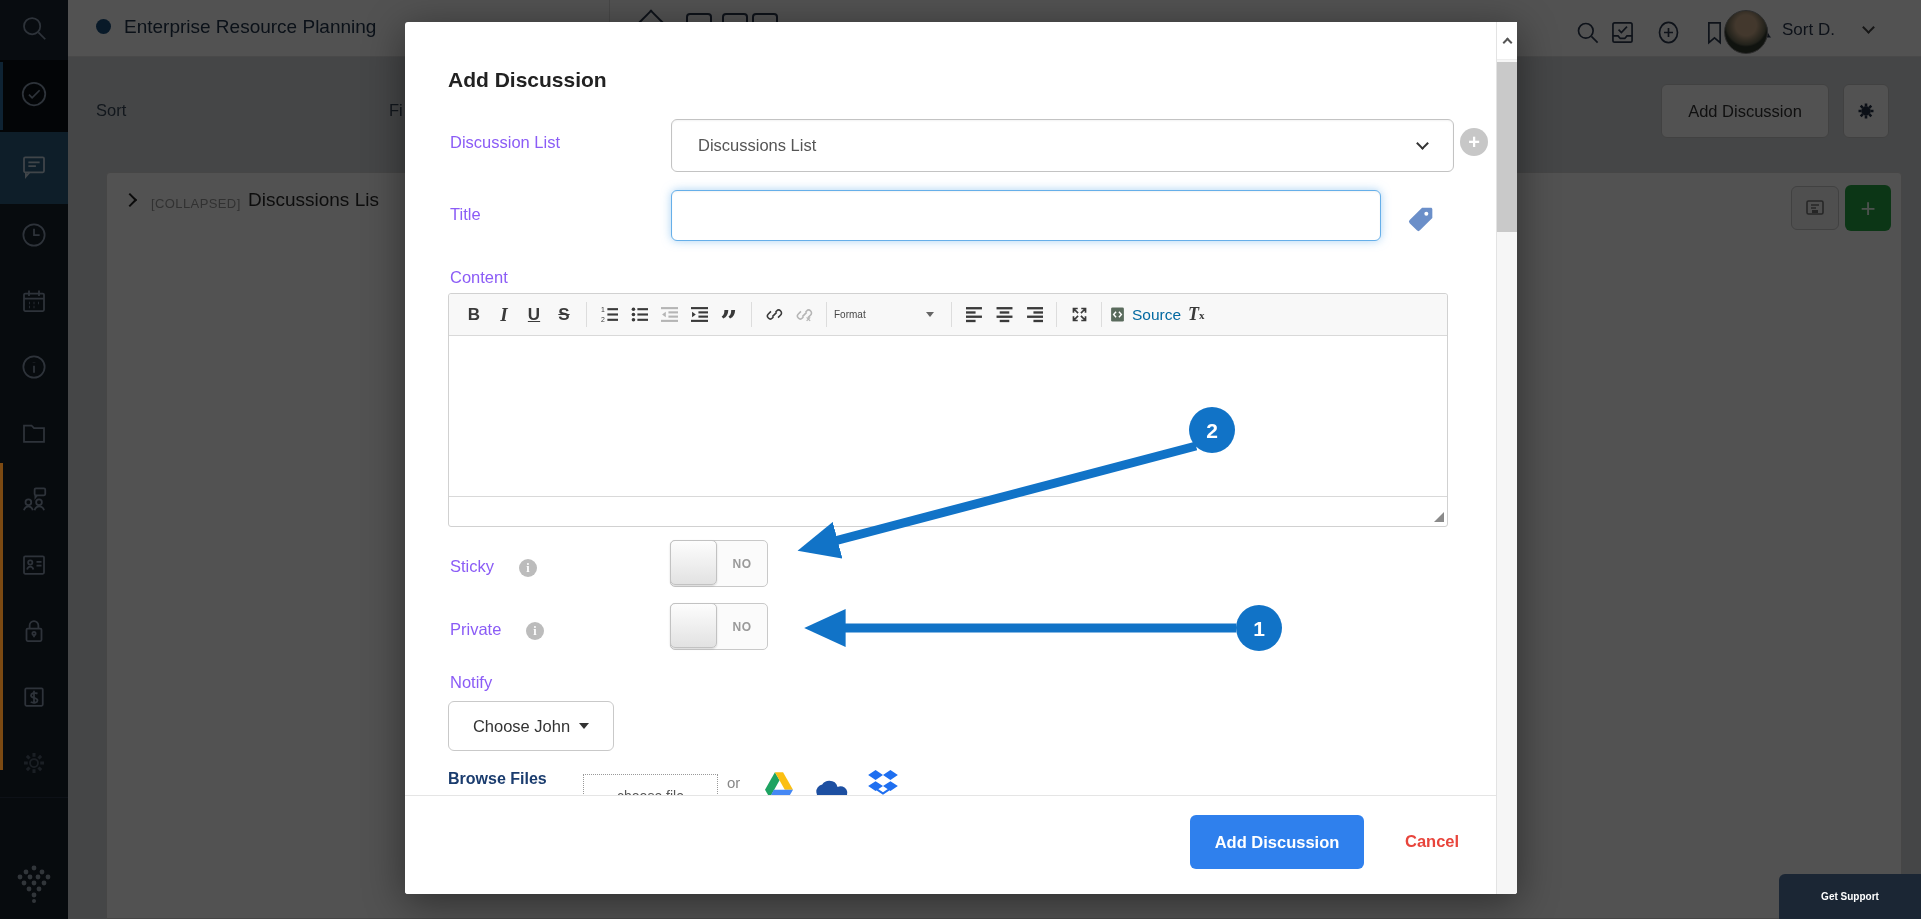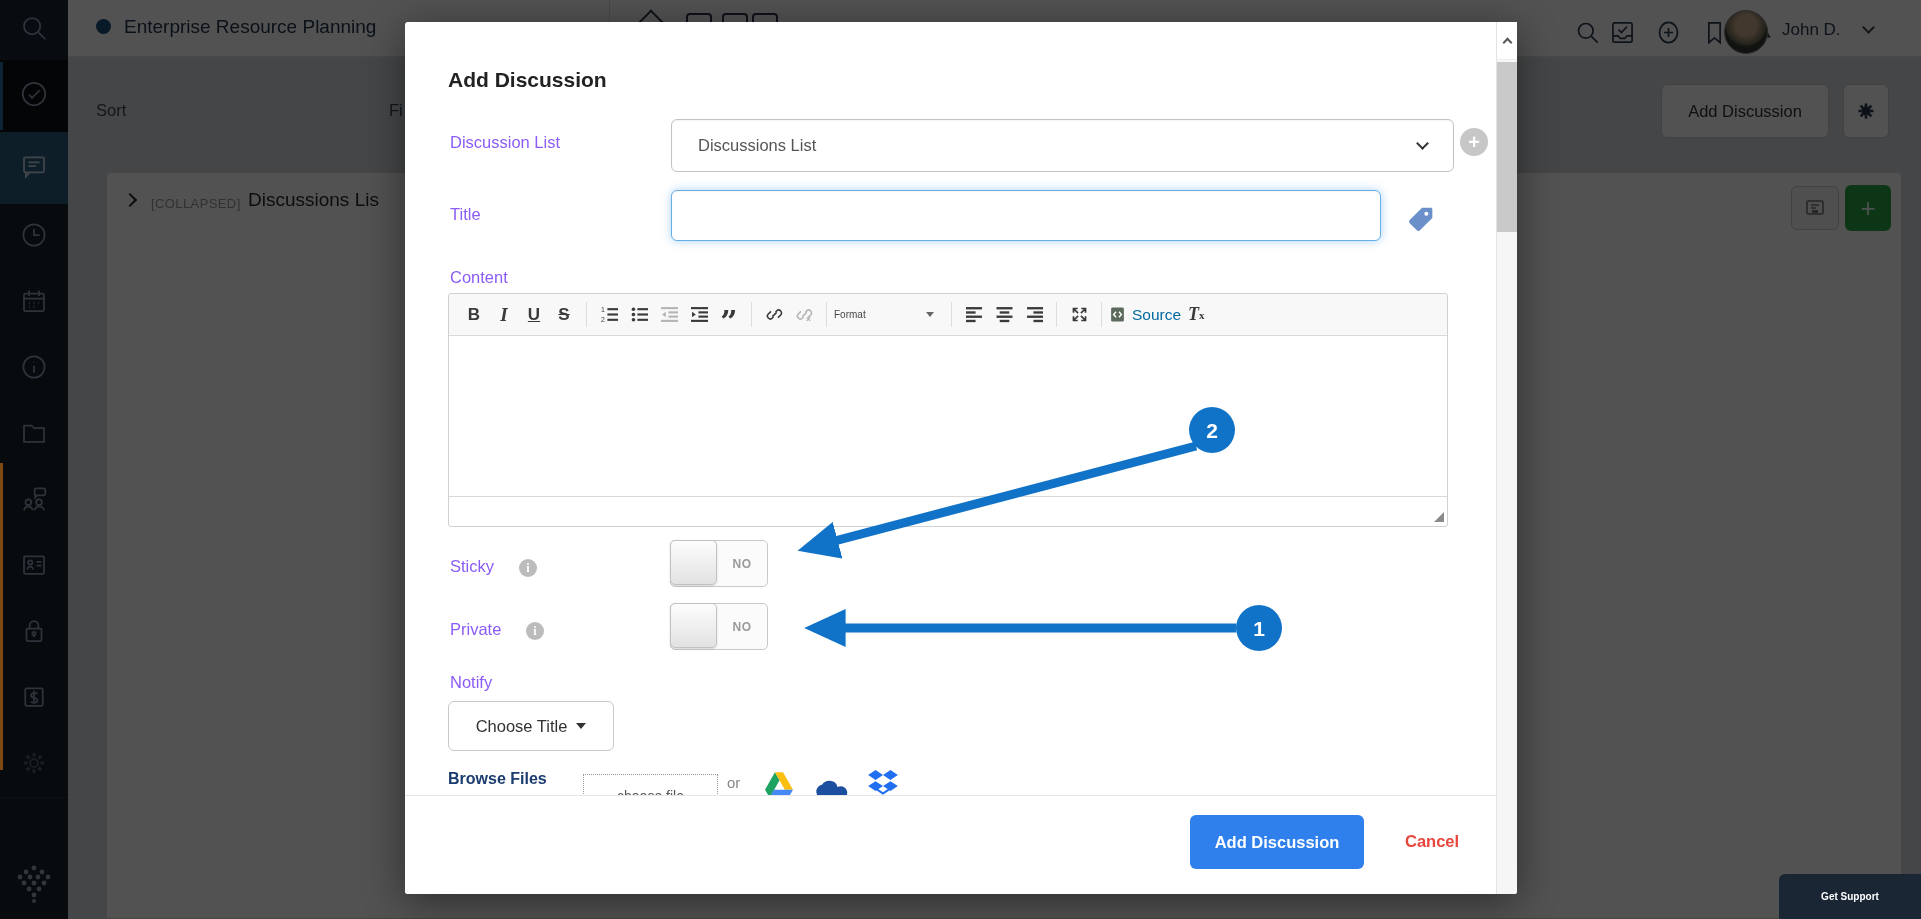--- a/index.html
+++ b/index.html
@@ -308,21 +308,21 @@
             <path d="M7 3.5h10V21l-5-4.2L7 21z"></path>
           </svg>
       </span>
       <span class="hicon" style="left:1670px;">
         <svg viewBox="0 0 24 24">
             <path d="M12 3.8a5.6 5.6 0 015.6 5.6c0 4.2 1.1 5.3 2.1 6.3H4.3c1-1 2.1-2.1 2.1-6.3A5.6 5.6 0 0112 3.8z"></path>
             <path d="M10.4 18.7a1.9 1.9 0 003.2 0"></path>
           </svg>
       </span>
       <span class="avatar"></span>
-      <span class="user-name">John D.</span>
+      <span class="user-name">Sort D.</span>
       <span class="chev user-chev"></span>
     </div>
 
     <span class="sort-label">Sort</span>
     <span class="filter-label">Fi</span>
     <div class="bg-add-btn">
       <span>Add Discussion</span>
     </div>
     <div class="bg-gear-btn">
       <svg viewBox="0 0 24 24">
@@ -501,21 +501,21 @@
     <span class="info-badge" style="left:121px; top:600px;">
       <span>i</span>
     </span>
     <div class="toggle" style="top:581px;">
       <span class="knob"></span>
       <span class="tg-no">NO</span>
     </div>
 
     <span class="m-label" style="top:651px;">Notify</span>
     <div class="notify-btn">
-      <span>Choose Title</span>
+      <span>Choose John</span>
       <span class="dcaret"></span>
     </div>
 
     <span class="files-label">Browse Files</span>
     <div class="choose-box">
       <span>choose file</span>
     </div>
     <span class="files-or">or</span>
     <span class="abs" style="left:360px; top:750px;">
       <svg width="28" height="26" viewBox="0 0 24 22">

